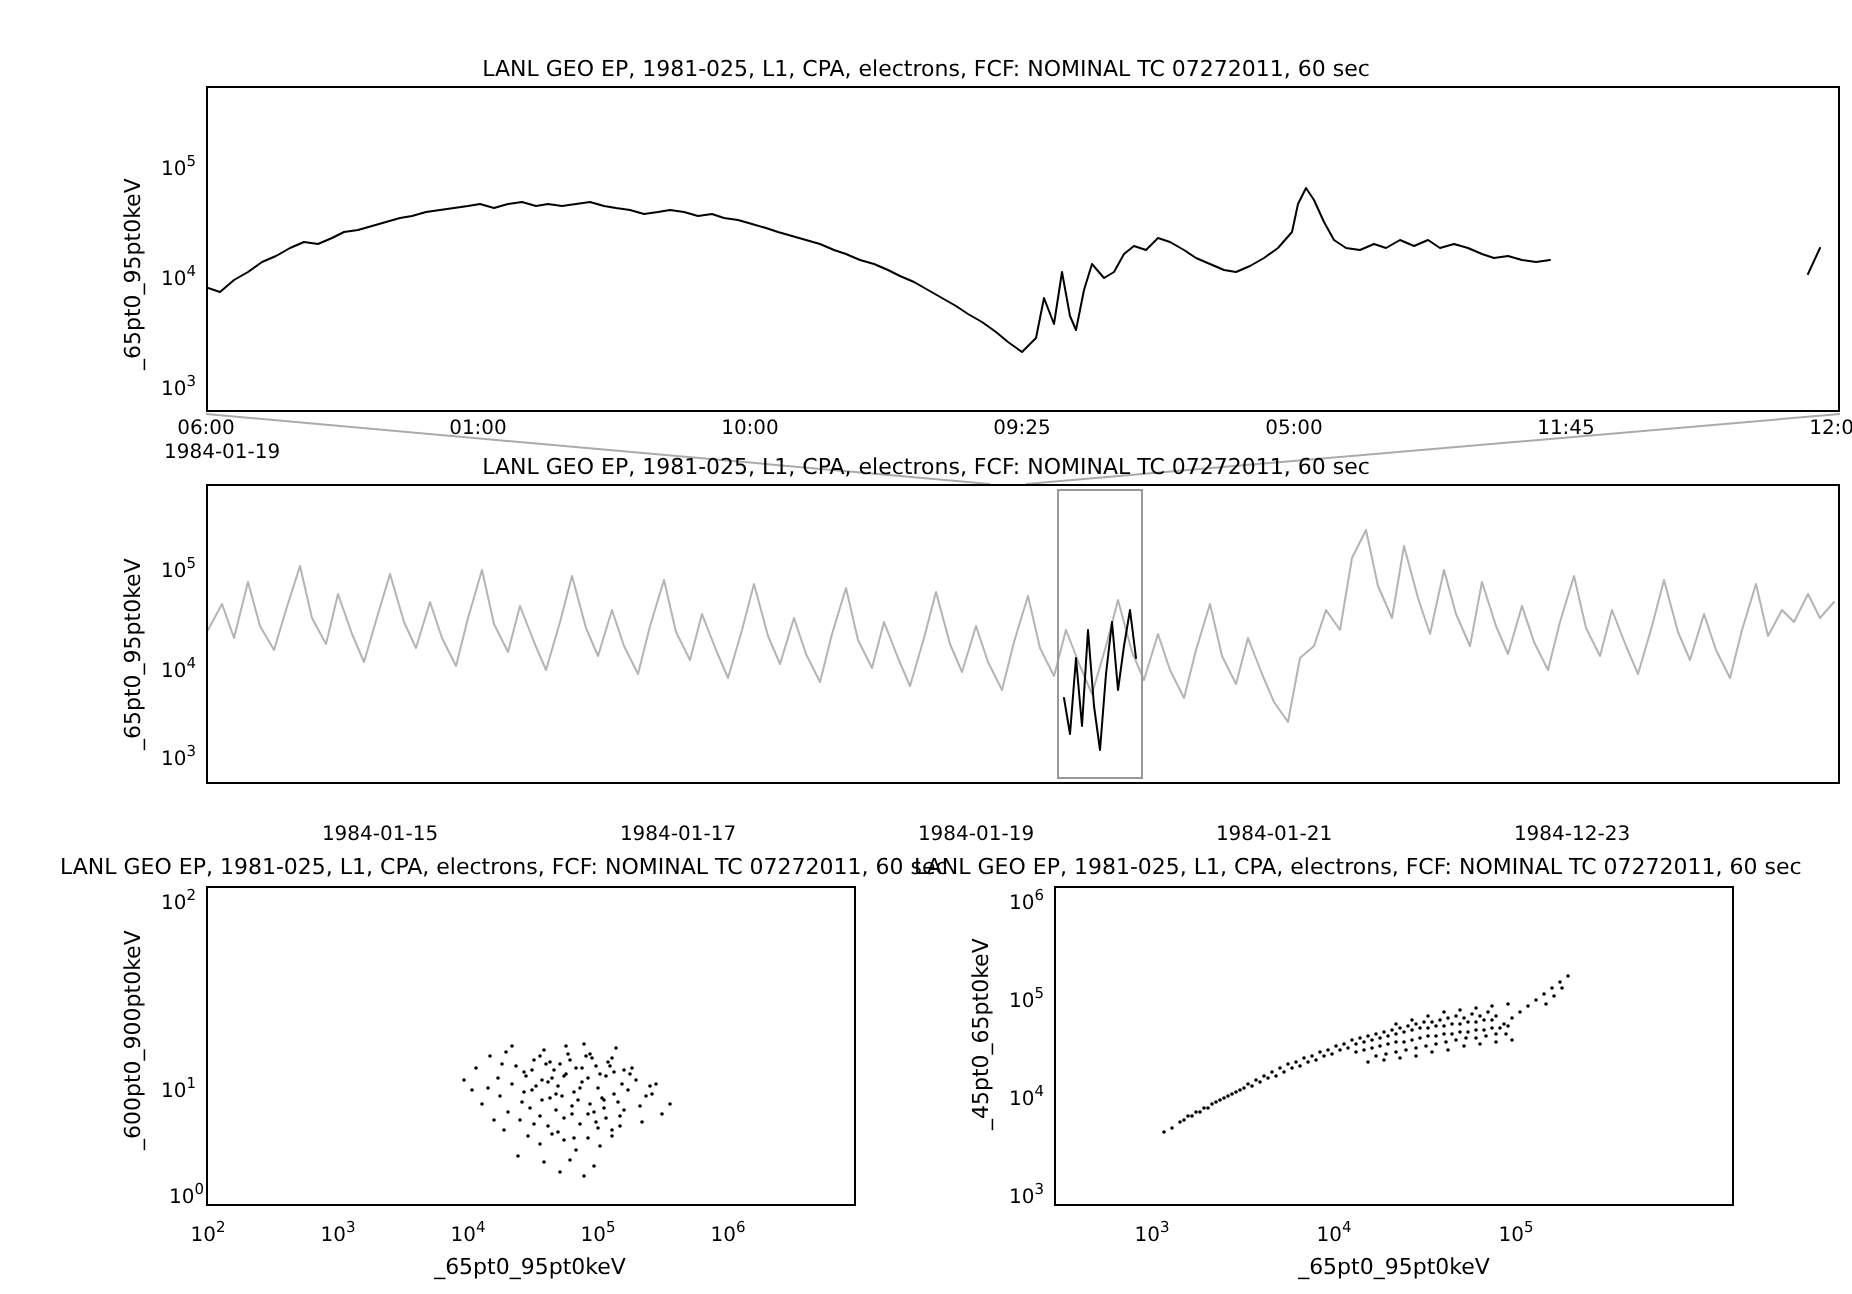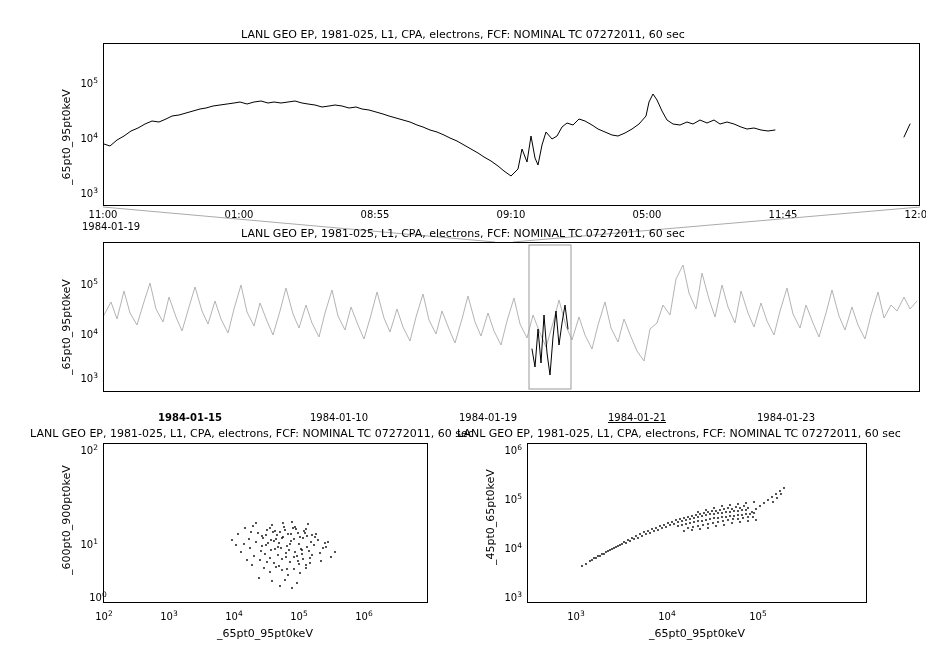--- a/index.html
+++ b/index.html
@@ -109,24 +109,24 @@
       "></polyline>
 
       <polyline class="curve" points="800,93 806,80"></polyline>
     </svg>
   </div>
 
   <div class="tick-label-y" style="left:64px; top:76px; width:34px;">10<sup>5</sup></div>
   <div class="tick-label-y" style="left:64px; top:131px; width:34px;">10<sup>4</sup></div>
   <div class="tick-label-y" style="left:64px; top:186px; width:34px;">10<sup>3</sup></div>
 
-  <div class="tick-label-x" style="left:81px; top:209px; width:44px;">11:00</div>
+  <div class="tick-label-x" style="left:81px; top:209px; width:44px;">06:00</div>
   <div class="tick-label-x" style="left:217px; top:209px; width:44px;">01:00</div>
-  <div class="tick-label-x" style="left:353px; top:209px; width:44px;">08:55</div>
-  <div class="tick-label-x" style="left:489px; top:209px; width:44px;">09:10</div>
+  <div class="tick-label-x" style="left:353px; top:209px; width:44px;">10:00</div>
+  <div class="tick-label-x" style="left:489px; top:209px; width:44px;">09:25</div>
   <div class="tick-label-x" style="left:625px; top:209px; width:44px;">05:00</div>
   <div class="tick-label-x" style="left:761px; top:209px; width:44px;">11:45</div>
   <div class="tick-label-x" style="left:897px; top:209px; width:44px;">12:00</div>
 
   <div class="corner-note" style="left:82px; top:221px;">1984-01-19</div>
 
   <div class="ylabel" style="left:60px; top:185px;">_65pt0_95pt0keV</div>
 </div>
 
 <svg class="panel" style="left:103px; top:206px; width:817px; height:36px;" width="817" height="36">
@@ -149,25 +149,25 @@
       "></polyline>
 
       <rect class="zoom-box" x="425" y="2" width="42" height="144"></rect>
     </svg>
   </div>
 
   <div class="tick-label-y" style="left:64px; top:277px; width:34px;">10<sup>5</sup></div>
   <div class="tick-label-y" style="left:64px; top:327px; width:34px;">10<sup>4</sup></div>
   <div class="tick-label-y" style="left:64px; top:371px; width:34px;">10<sup>3</sup></div>
 
-  <div class="tick-label-x" style="left:145px; top:412px; width:90px;font-weight:bold;">1984-01-15</div>
-  <div class="tick-label-x" style="left:294px; top:412px; width:90px;">1984-01-10</div>
+  <div class="tick-label-x" style="left:145px; top:412px; width:90px;">1984-01-15</div>
+  <div class="tick-label-x" style="left:294px; top:412px; width:90px;">1984-01-17</div>
   <div class="tick-label-x" style="left:443px; top:412px; width:90px;">1984-01-19</div>
-  <div class="tick-label-x" style="left:592px; top:412px; width:90px;text-decoration:underline;">1984-01-21</div>
-  <div class="tick-label-x" style="left:741px; top:412px; width:90px;">1984-01-23</div>
+  <div class="tick-label-x" style="left:592px; top:412px; width:90px;">1984-01-21</div>
+  <div class="tick-label-x" style="left:741px; top:412px; width:90px;">1984-12-23</div>
 
   <div class="ylabel" style="left:60px; top:375px;">_65pt0_95pt0keV</div>
 </div>
 
 <div class="panel">
   <div class="plot-title" style="left:30px; top:427px; width:440px; text-align:left;">LANL GEO EP, 1981-025, L1, CPA, electrons, FCF: NOMINAL TC 07272011, 60 sec</div>
 
   <div class="axes-frame" style="left:103px; top:443px; width:325px; height:160px;">
     <svg width="323" height="158" viewBox="0 0 323 158">
       <g>
@@ -288,21 +288,21 @@
         <circle class="dot" cx="206" cy="119" r="0.9"></circle>
           <circle class="dot" cx="211" cy="93" r="0.9"></circle>
         <circle class="dot" cx="216" cy="109" r="0.9"></circle>
           <circle class="dot" cx="221" cy="99" r="0.9"></circle>
       </g>
     </svg>
   </div>
 
   <div class="tick-label-y" style="left:64px; top:443px; width:34px;">10<sup>2</sup></div>
   <div class="tick-label-y" style="left:64px; top:537px; width:34px;">10<sup>1</sup></div>
-  <div class="tick-label-y" style="left:81px; top:590px; width:34px;text-align:center;">10<sup>0</sup></div>
+  <div class="tick-label-y" style="left:68px; top:590px; width:34px;">10<sup>0</sup></div>
 
   <div class="tick-label-x" style="left:88px; top:609px; width:32px;">10<sup>2</sup></div>
   <div class="tick-label-x" style="left:153px; top:609px; width:32px;">10<sup>3</sup></div>
   <div class="tick-label-x" style="left:218px; top:609px; width:32px;">10<sup>4</sup></div>
   <div class="tick-label-x" style="left:283px; top:609px; width:32px;">10<sup>5</sup></div>
   <div class="tick-label-x" style="left:348px; top:609px; width:32px;">10<sup>6</sup></div>
 
   <div class="ylabel" style="left:60px; top:575px;">_600pt0_900pt0keV</div>
   <div class="xlabel" style="left:165px; top:627px; width:200px;">_65pt0_95pt0keV</div>
 </div>

